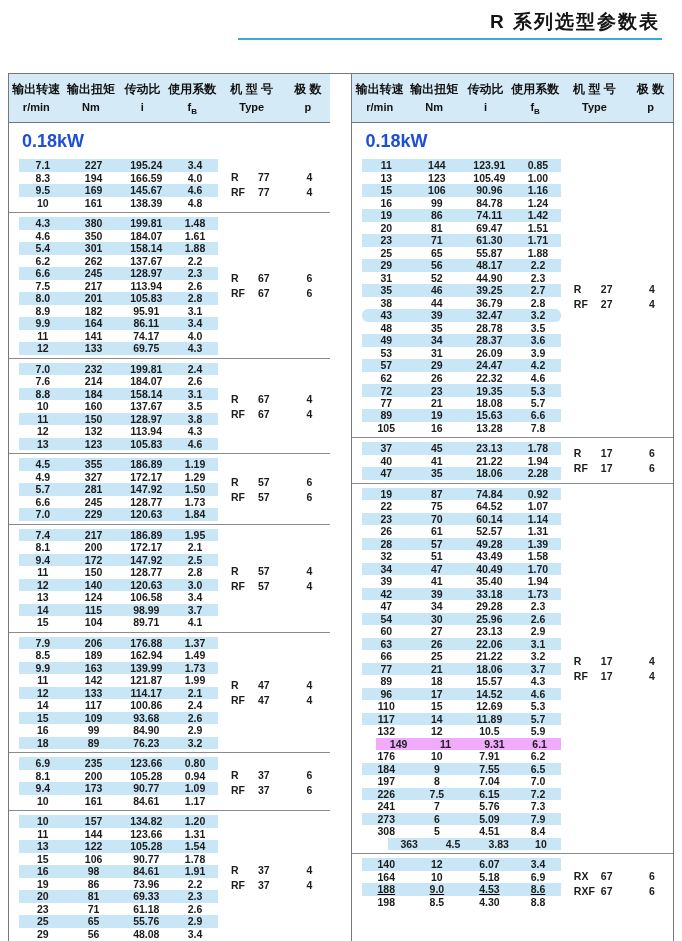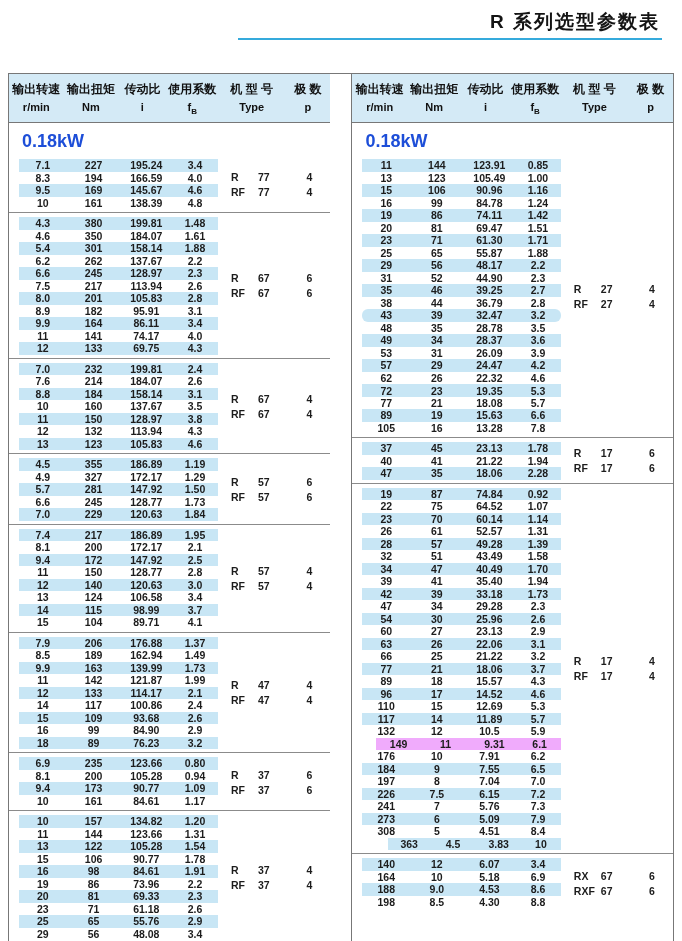--- a/index.html
+++ b/index.html
@@ -961,21 +961,21 @@
                 <div class="dcell c1">12</div>
                 <div class="dcell c2">6.07</div>
                 <div class="dcell c3">3.4</div>
               </div>
               <div class="drow">
                 <div class="dcell c0">164</div>
                 <div class="dcell c1">10</div>
                 <div class="dcell c2">5.18</div>
                 <div class="dcell c3">6.9</div>
               </div>
-              <div class="drow stripe" style="background: rgb(200, 230, 245);">
+              <div class="drow stripe" style="background: rgb(200, 230, 245); text-decoration: underline;">
                 <div class="dcell c0">188</div>
                 <div class="dcell c1">9.0</div>
                 <div class="dcell c2">4.53</div>
                 <div class="dcell c3">8.6</div>
               </div>
               <div class="drow">
                 <div class="dcell c0">198</div>
                 <div class="dcell c1">8.5</div>
                 <div class="dcell c2">4.30</div>
                 <div class="dcell c3">8.8</div>

